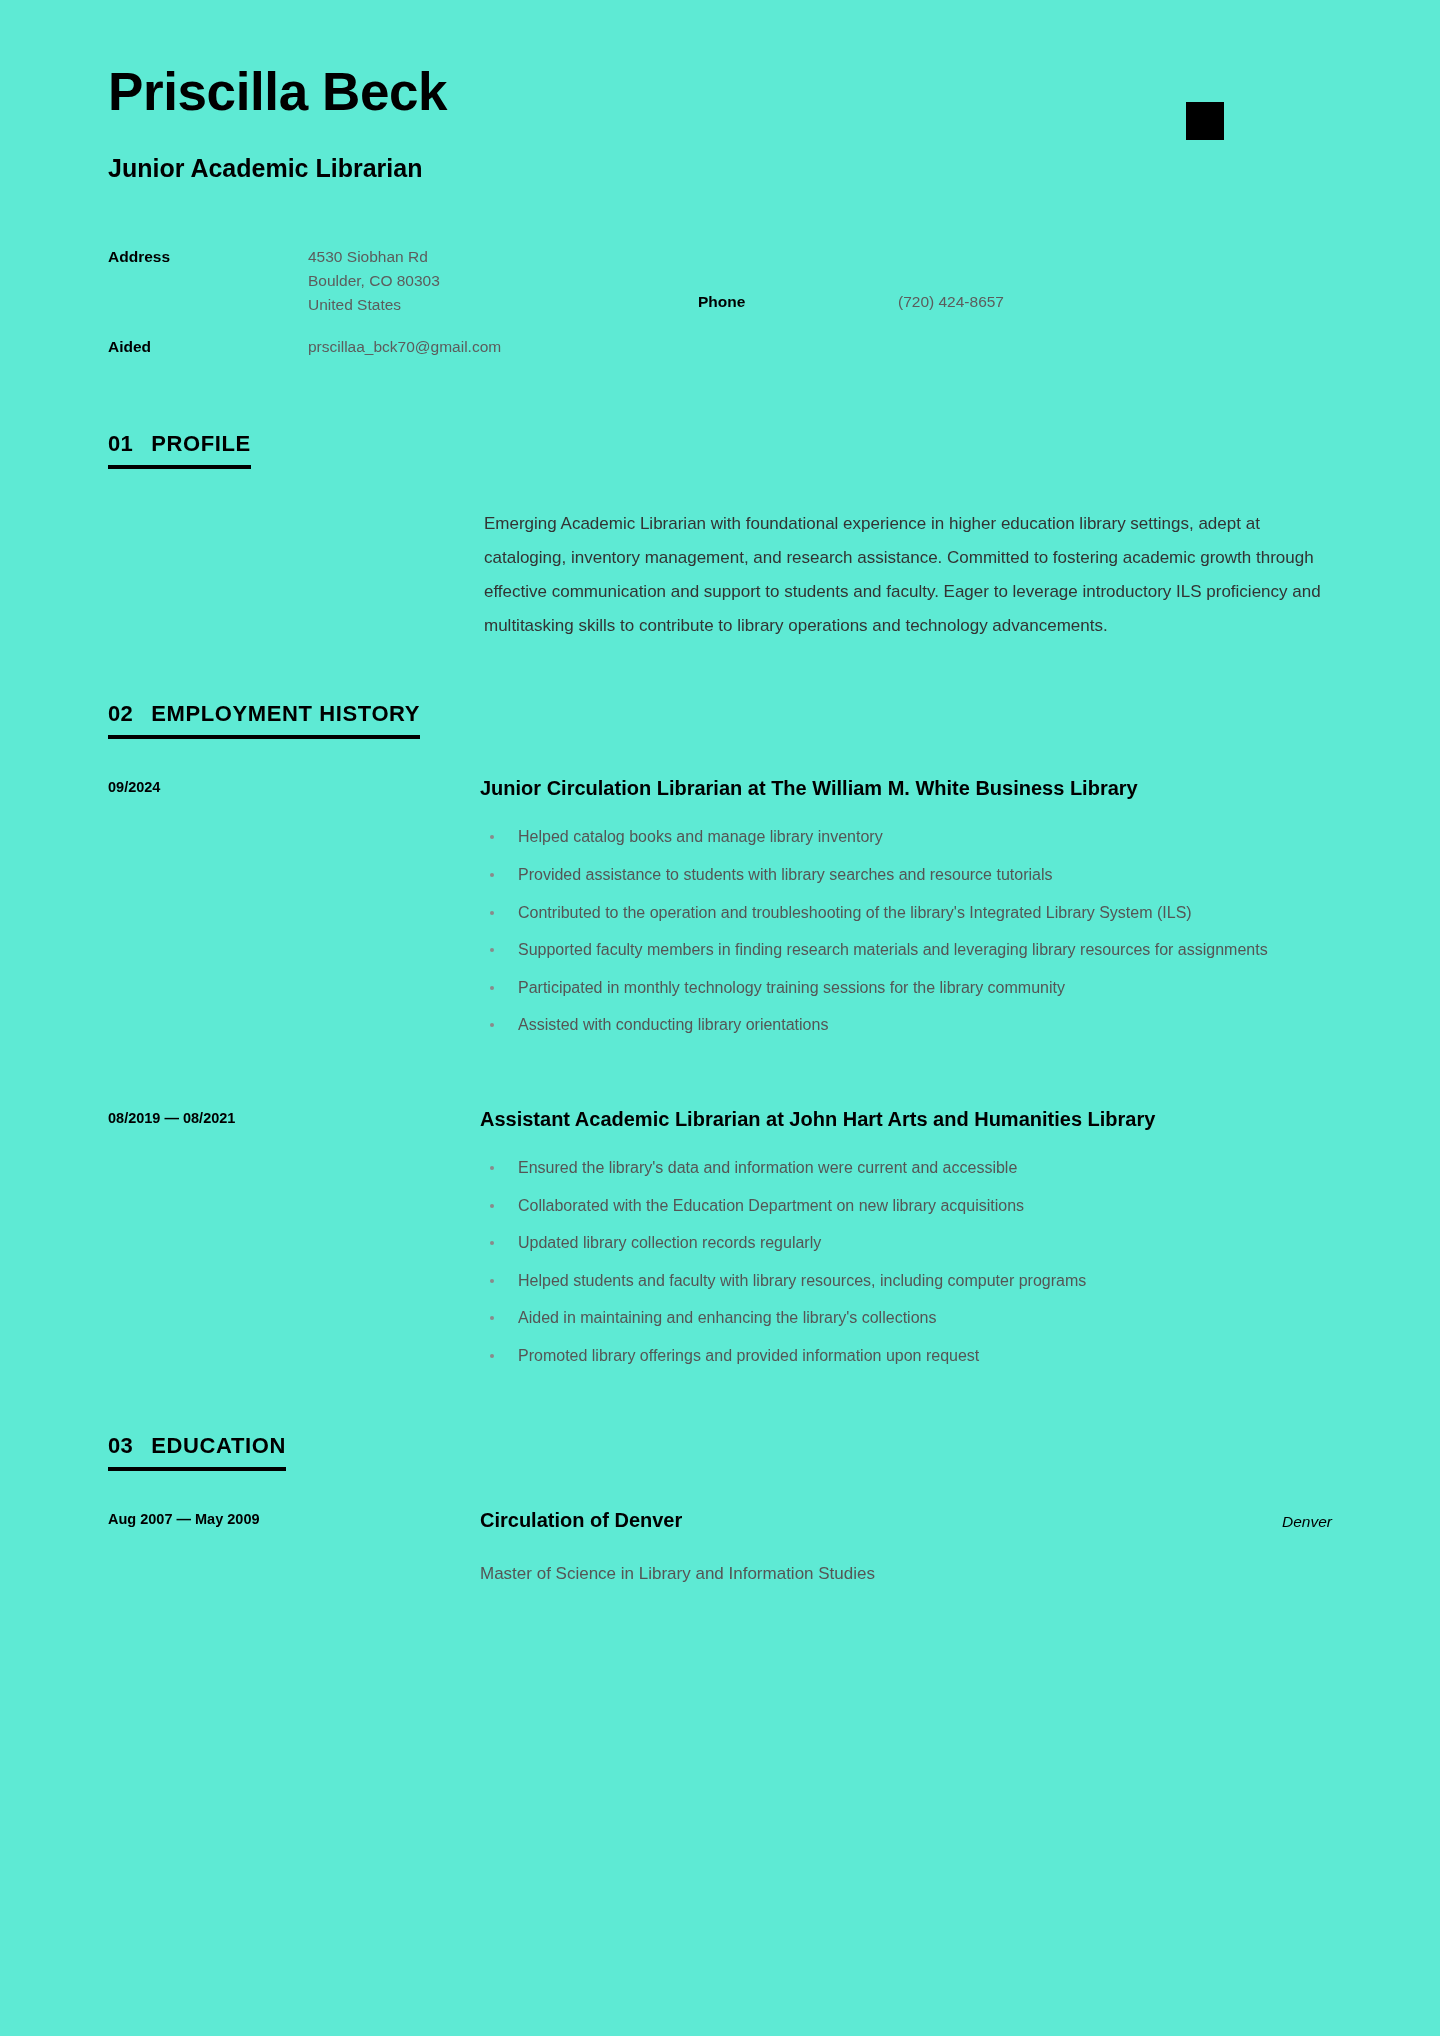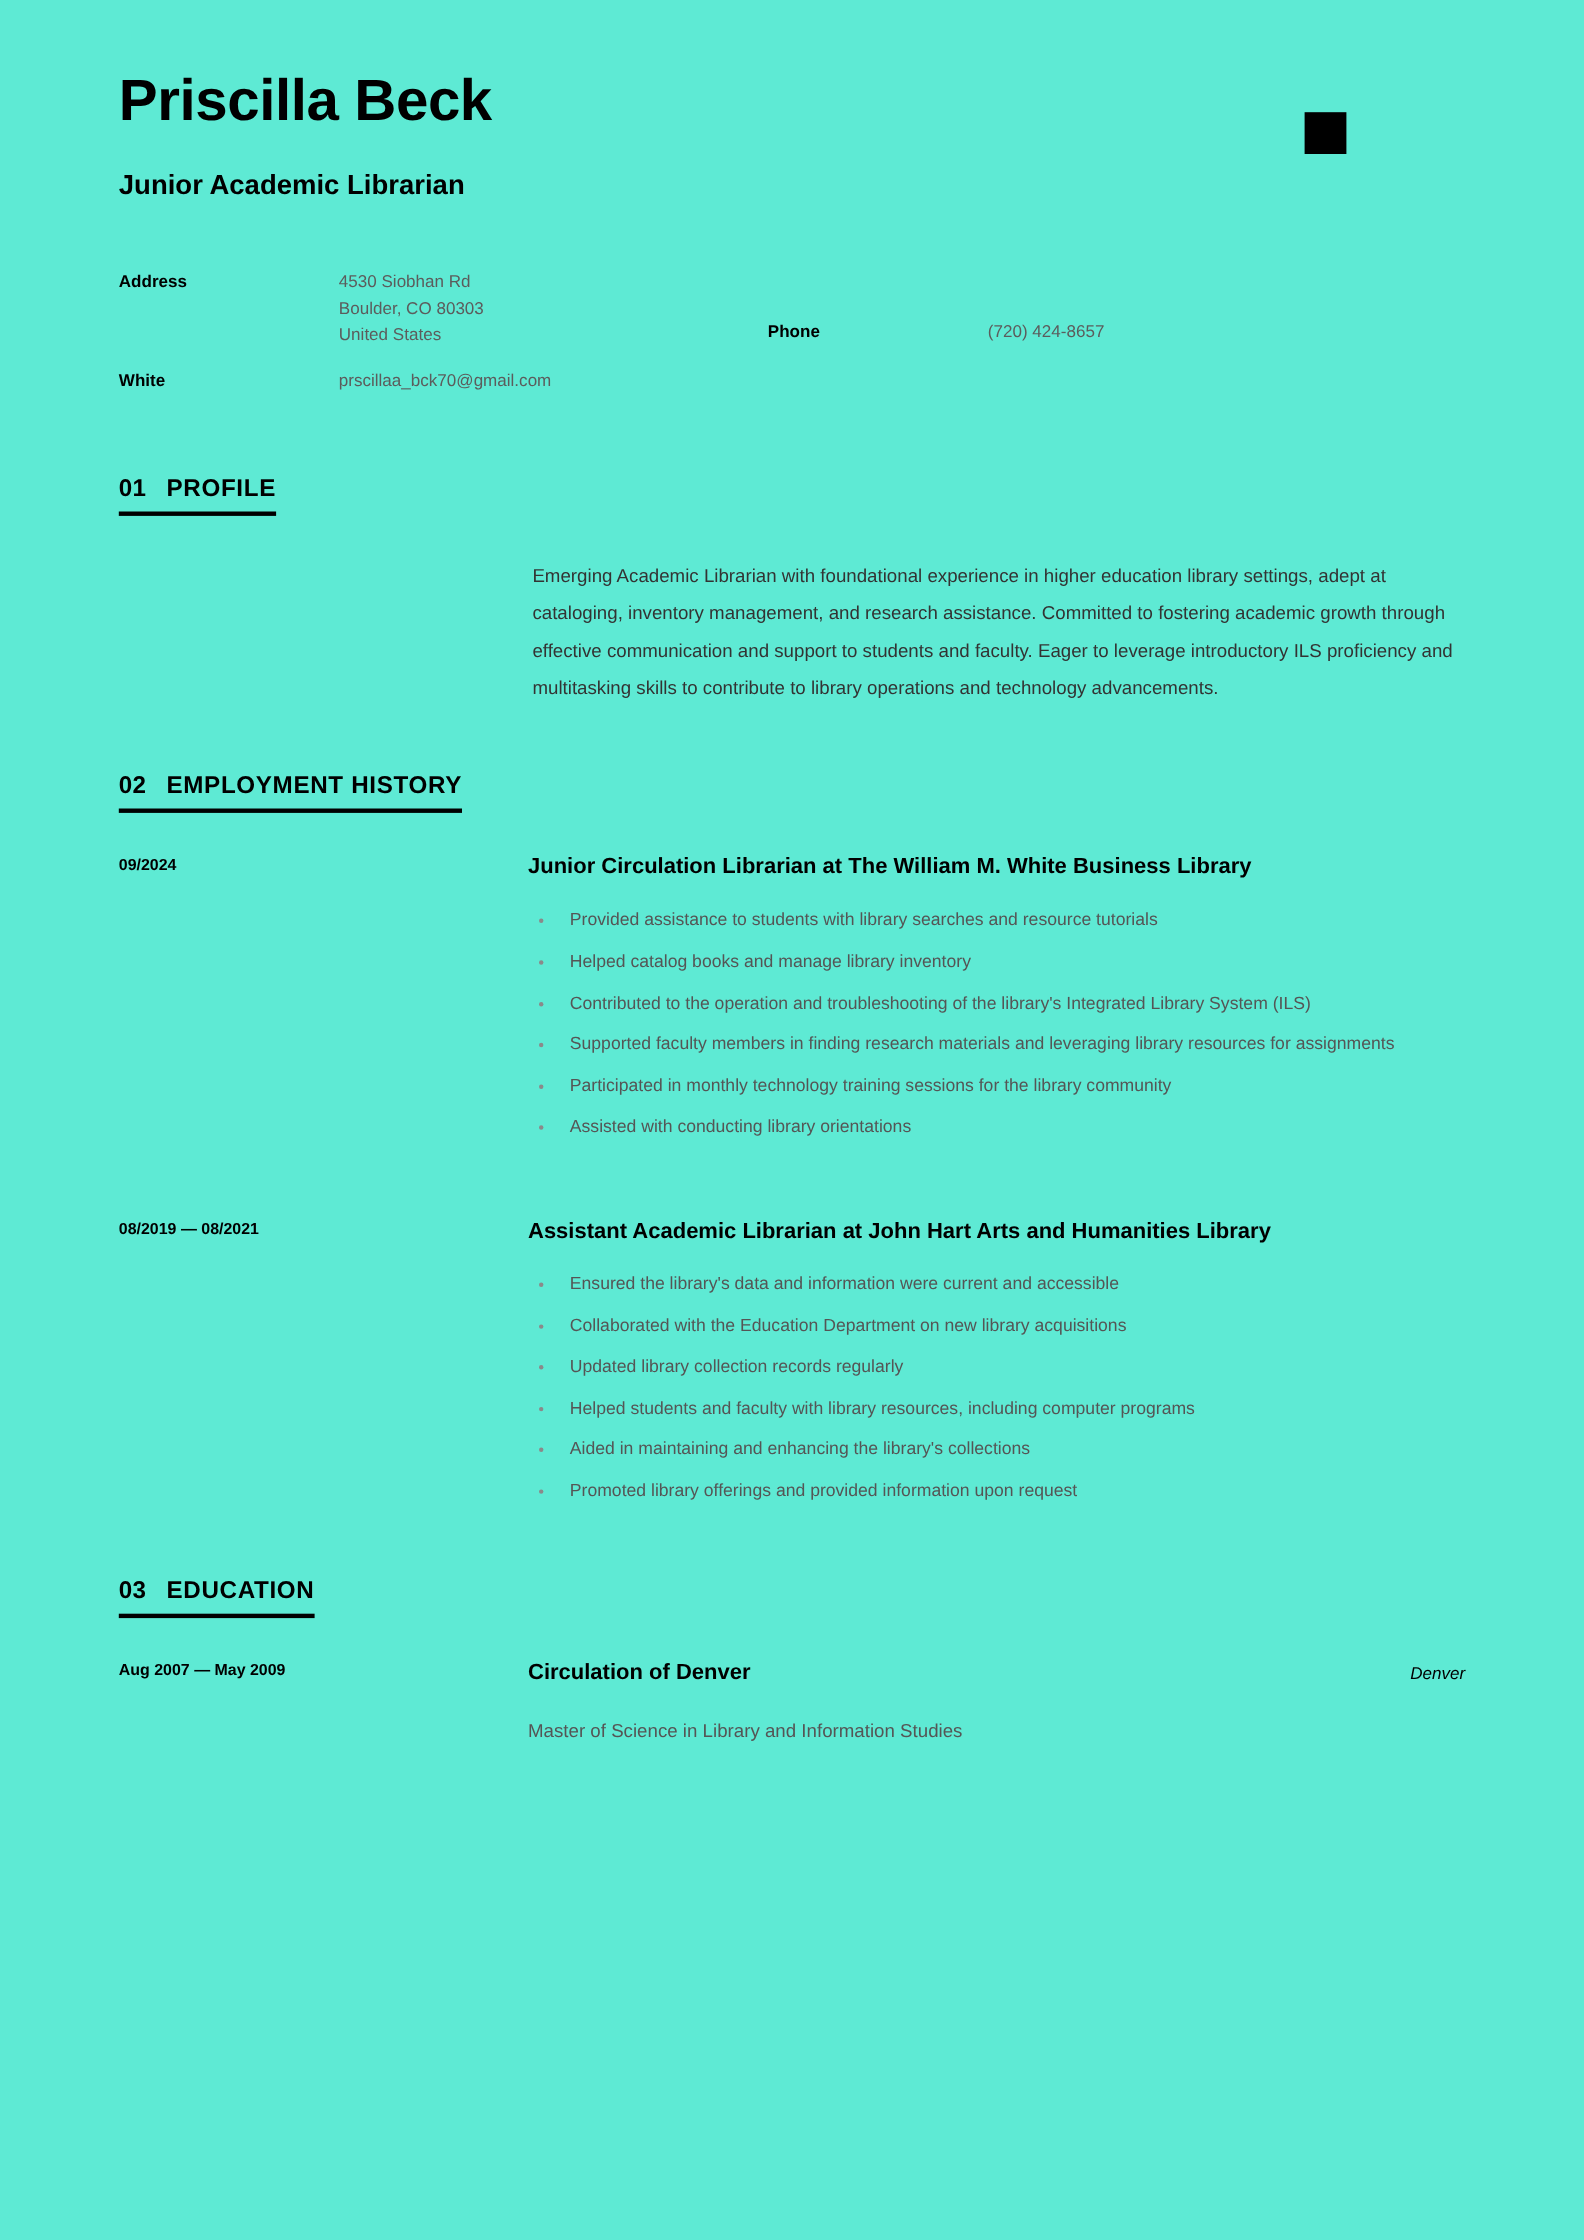--- a/index.html
+++ b/index.html
@@ -204,21 +204,21 @@
     <div class="contact-col left">
       <div class="contact-row">
         <div class="contact-label">Address</div>
         <div class="contact-value">
           <div>4530 Siobhan Rd</div>
           <div>Boulder, CO 80303</div>
           <div>United States</div>
         </div>
       </div>
       <div class="contact-row">
-        <div class="contact-label">White</div>
+        <div class="contact-label">Aided</div>
         <div class="contact-value">
           <div>prscillaa_bck70@gmail.com</div>
         </div>
       </div>
     </div>
     <div class="contact-col right">
       <div class="contact-row">
         <div class="contact-label">Phone</div>
         <div class="contact-value">
           <div>(720) 424-8657</div>
@@ -245,22 +245,22 @@
       <span class="num">02</span>
       <span class="ttl">EMPLOYMENT HISTORY</span>
     </div>
 
     
     <div class="entry">
       <div class="entry-date">09/2024</div>
       <div class="entry-body">
         <p class="entry-title">Junior Circulation Librarian at The William M. White Business Library</p>
         <ul class="bullets">
+          <li>Helped catalog books and manage library inventory</li>
           <li>Provided assistance to students with library searches and resource tutorials</li>
-          <li>Helped catalog books and manage library inventory</li>
           <li>Contributed to the operation and troubleshooting of the library's Integrated Library System (ILS)</li>
           <li>Supported faculty members in finding research materials and leveraging library resources for assignments</li>
           <li>Participated in monthly technology training sessions for the library community</li>
           <li>Assisted with conducting library orientations</li>
         </ul>
       </div>
     </div>
 
     <div class="spacer-sm"></div>
 

